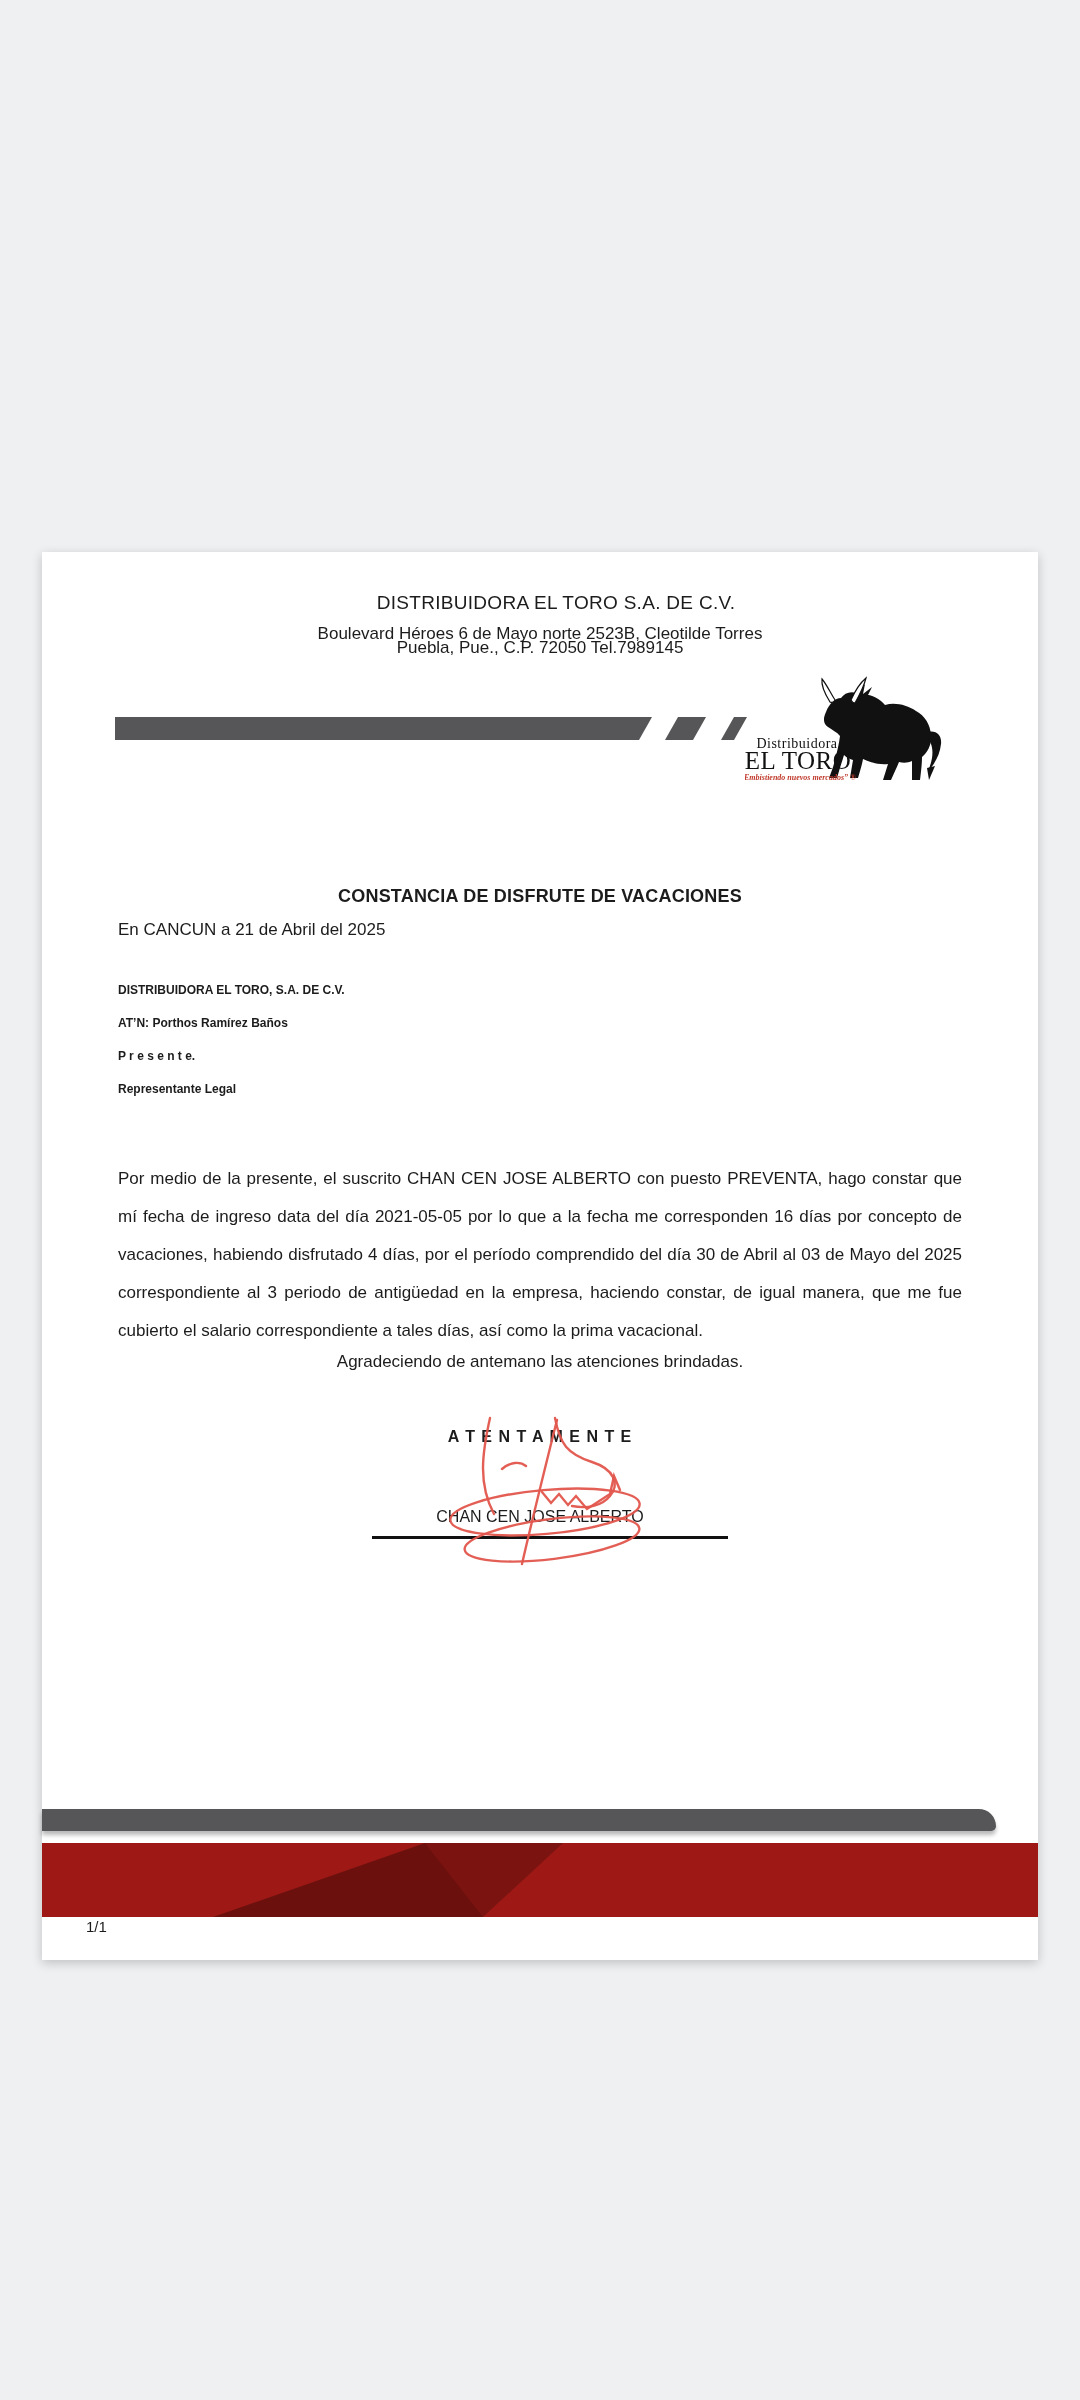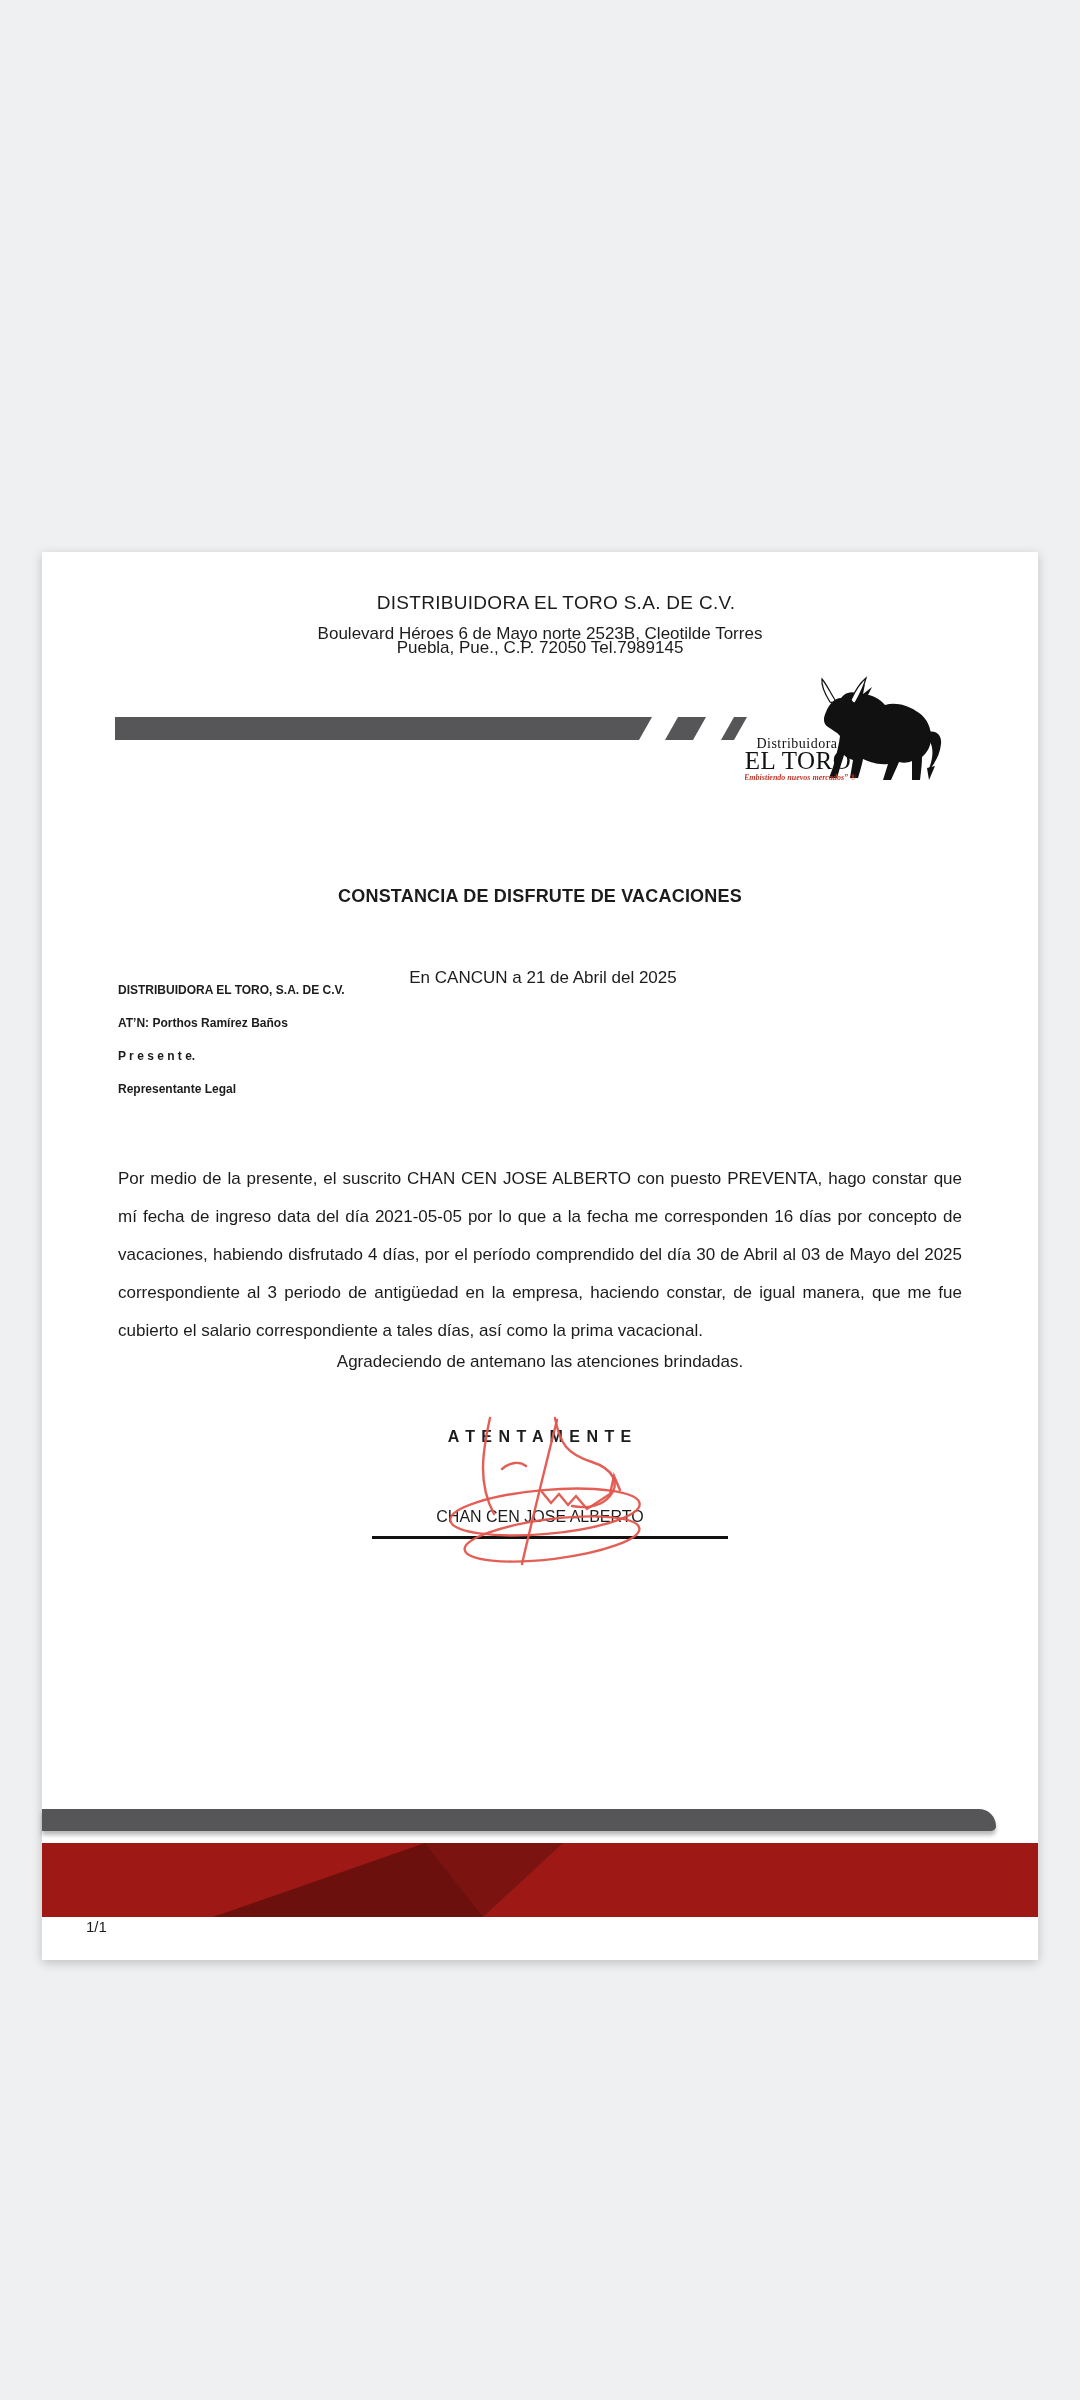--- a/index.html
+++ b/index.html
@@ -34,21 +34,21 @@
   .seg.s1{left:623px;width:41px;clip-path:polygon(13px 0,100% 0,calc(100% - 13px) 100%,0 100%);}
   .seg.s2{left:679px;width:26px;clip-path:polygon(13px 0,100% 0,calc(100% - 13px) 100%,0 100%);}
   
   .logo{left:703px;top:120px;width:210px;height:125px;}
   .logo text{font-family:"Liberation Serif", serif;}
   .logo .lg-dist{font-size:14px;letter-spacing:.5px;}
   .logo .lg-name{font-size:25px;letter-spacing:.5px;}
   .logo .lg-tag{font-size:8px;font-style:italic;font-weight:bold;fill:var(--logo-tagline-red);}
   
   .doc-title{top:290px;font-size:18px;font-weight:bold;letter-spacing:.2px;margin-top:44px;}
-  .dateline{top:368px;left:76px;width:850px;text-align:center;font-size:17px;margin-top:48px;}
+  .dateline{top:368px;left:76px;width:850px;text-align:left;font-size:17px;}
   .addressee{left:76px;top:422px;font-size:12px;line-height:33px;font-weight:bold;}
   .body-par{left:76px;top:608px;width:844px;font-size:17px;line-height:38px;text-align:justify;}
   .thanks{top:800px;font-size:17px;}
   .atentamente{top:876px;font-size:16px;font-weight:bold;letter-spacing:1px;z-index:1;}
   .signature-svg{left:400px;top:862px;width:210px;height:160px;z-index:3;}
   .signature-svg path,.signature-svg ellipse{fill:none;stroke:var(--signature-red);stroke-width:2.4;stroke-linecap:round;opacity:.95;}
   .signer-name{top:956px;font-size:16px;z-index:1;}
   .signer-line{left:330px;top:984px;width:356px;height:3px;background:#111;z-index:2;}
   
   .footer-gray{left:0;top:1257px;width:954px;height:22px;background:var(--bar-gray);

